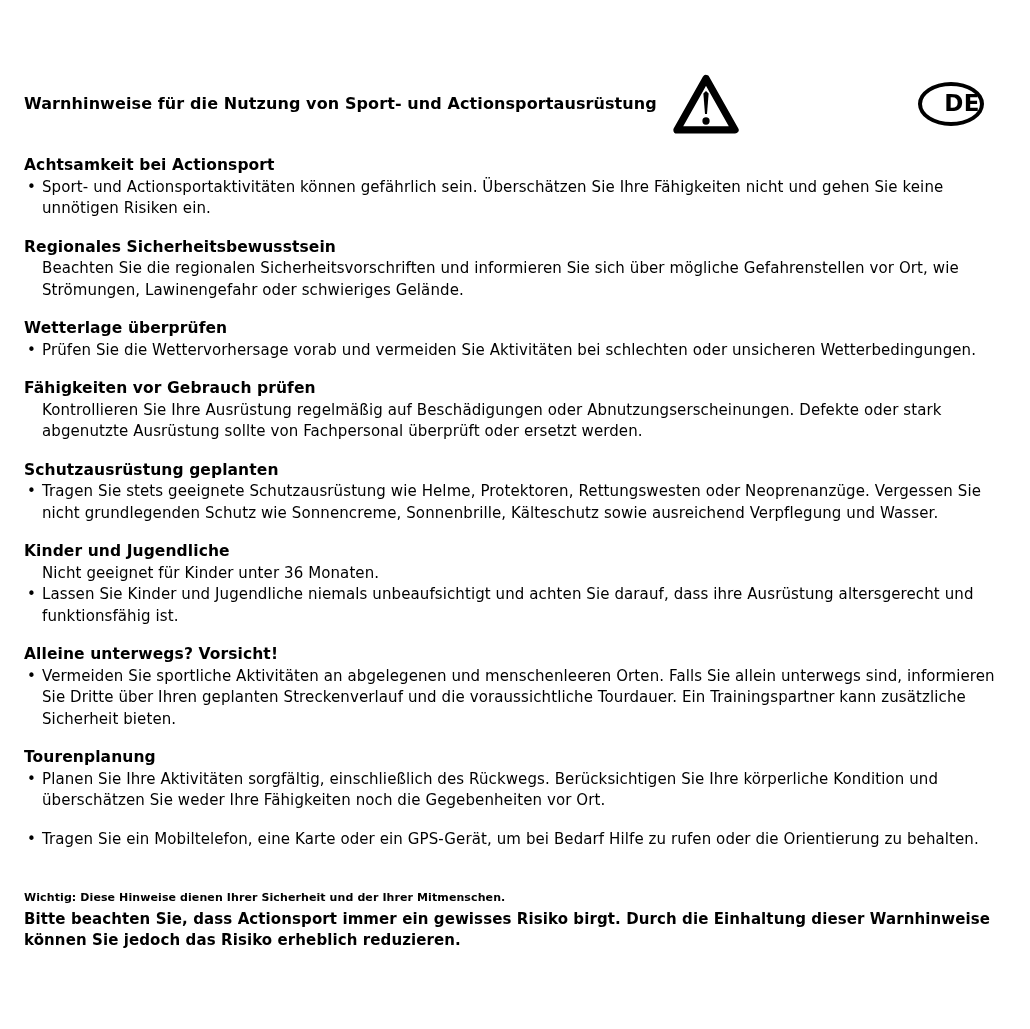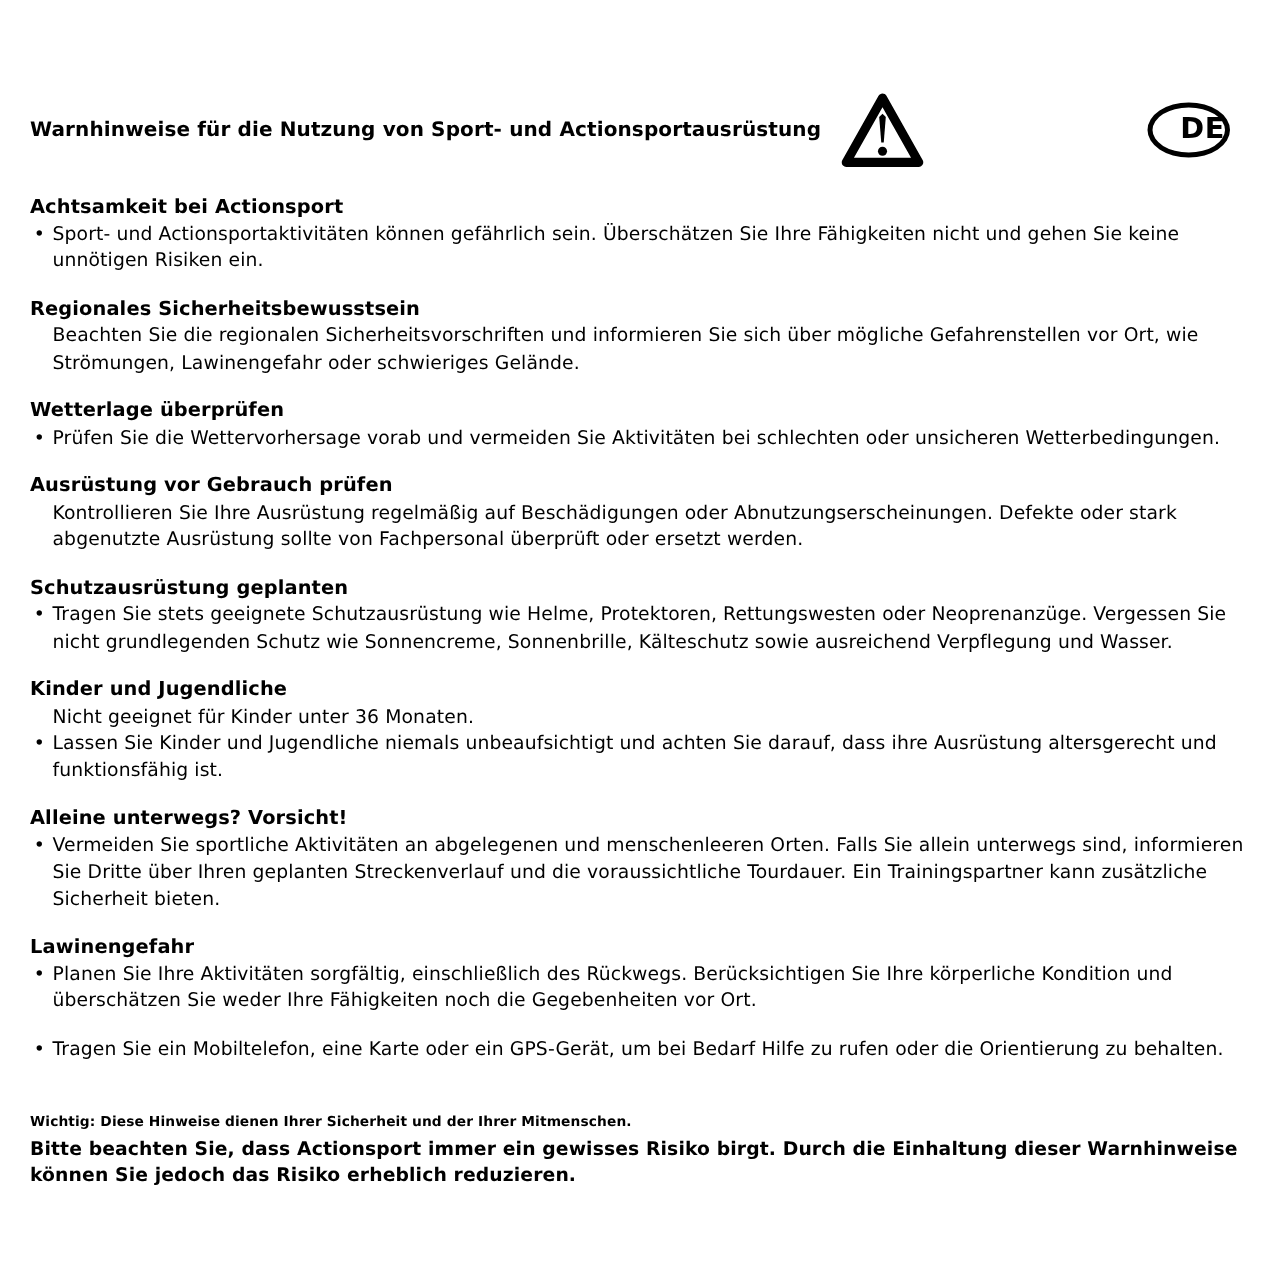--- a/index.html
+++ b/index.html
@@ -139,21 +139,21 @@
         </div>
       </section>
       <section class="section">
         <h2 class="section-heading">Wetterlage überprüfen</h2>
         <div class="item">
           <span class="bullet">•</span>
           <div class="item-text">Prüfen Sie die Wettervorhersage vorab und vermeiden Sie Aktivitäten bei schlechten oder unsicheren Wetterbedingungen.</div>
         </div>
       </section>
       <section class="section">
-        <h2 class="section-heading">Ausrüstung vor Gebrauch prüfen</h2>
+        <h2 class="section-heading">Fähigkeiten vor Gebrauch prüfen</h2>
         <div class="item">
           <span class="bullet"></span>
           <div class="item-text">Kontrollieren Sie Ihre Ausrüstung regelmäßig auf Beschädigungen oder Abnutzungserscheinungen. Defekte oder stark abgenutzte Ausrüstung sollte von Fachpersonal überprüft oder ersetzt werden.</div>
         </div>
       </section>
       <section class="section">
         <h2 class="section-heading">Schutzausrüstung geplanten</h2>
         <div class="item">
           <span class="bullet">•</span>
           <div class="item-text">Tragen Sie stets geeignete Schutzausrüstung wie Helme, Protektoren, Rettungswesten oder Neoprenanzüge. Vergessen Sie nicht grundlegenden Schutz wie Sonnencreme, Sonnenbrille, Kälteschutz sowie ausreichend Verpflegung und Wasser.</div>
@@ -171,21 +171,21 @@
         </div>
       </section>
       <section class="section">
         <h2 class="section-heading">Alleine unterwegs? Vorsicht!</h2>
         <div class="item">
           <span class="bullet">•</span>
           <div class="item-text">Vermeiden Sie sportliche Aktivitäten an abgelegenen und menschenleeren Orten. Falls Sie allein unterwegs sind, informieren Sie Dritte über Ihren geplanten Streckenverlauf und die voraussichtliche Tourdauer. Ein Trainingspartner kann zusätzliche Sicherheit bieten.</div>
         </div>
       </section>
       <section class="section">
-        <h2 class="section-heading">Lawinengefahr</h2>
+        <h2 class="section-heading">Tourenplanung</h2>
         <div class="item">
           <span class="bullet">•</span>
           <div class="item-text">Planen Sie Ihre Aktivitäten sorgfältig, einschließlich des Rückwegs. Berücksichtigen Sie Ihre körperliche Kondition und überschätzen Sie weder Ihre Fähigkeiten noch die Gegebenheiten vor Ort.</div>
         </div>
       </section>
       <section class="section">
         <div class="item">
           <span class="bullet">•</span>
           <div class="item-text">Tragen Sie ein Mobiltelefon, eine Karte oder ein GPS-Gerät, um bei Bedarf Hilfe zu rufen oder die Orientierung zu behalten.</div>
         </div>

